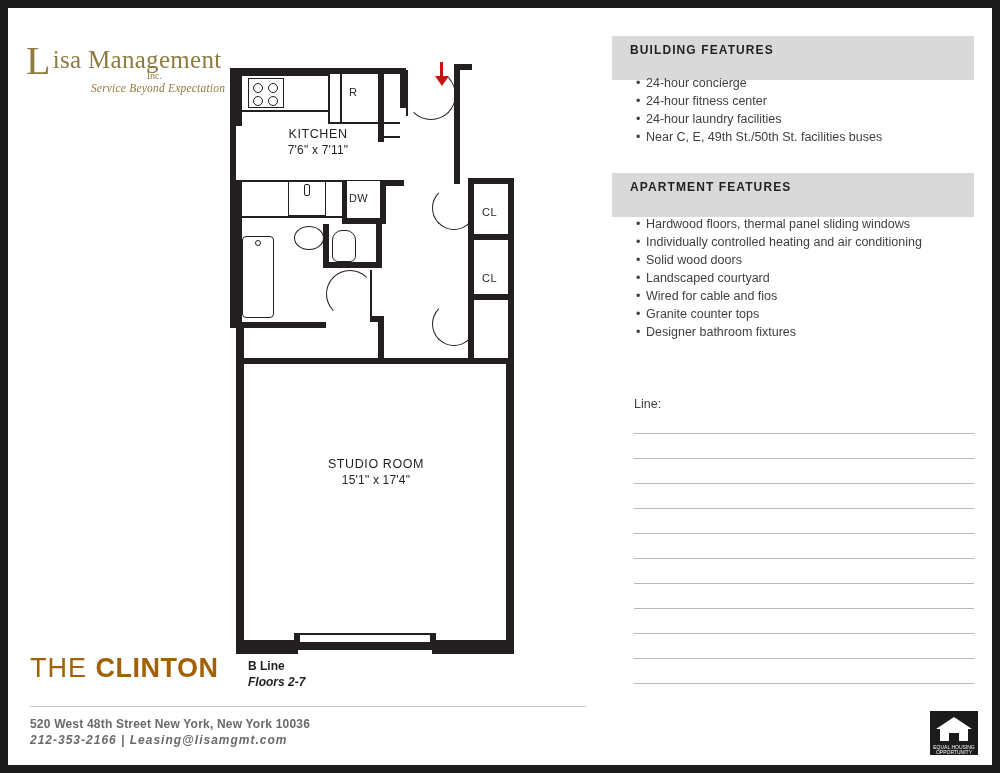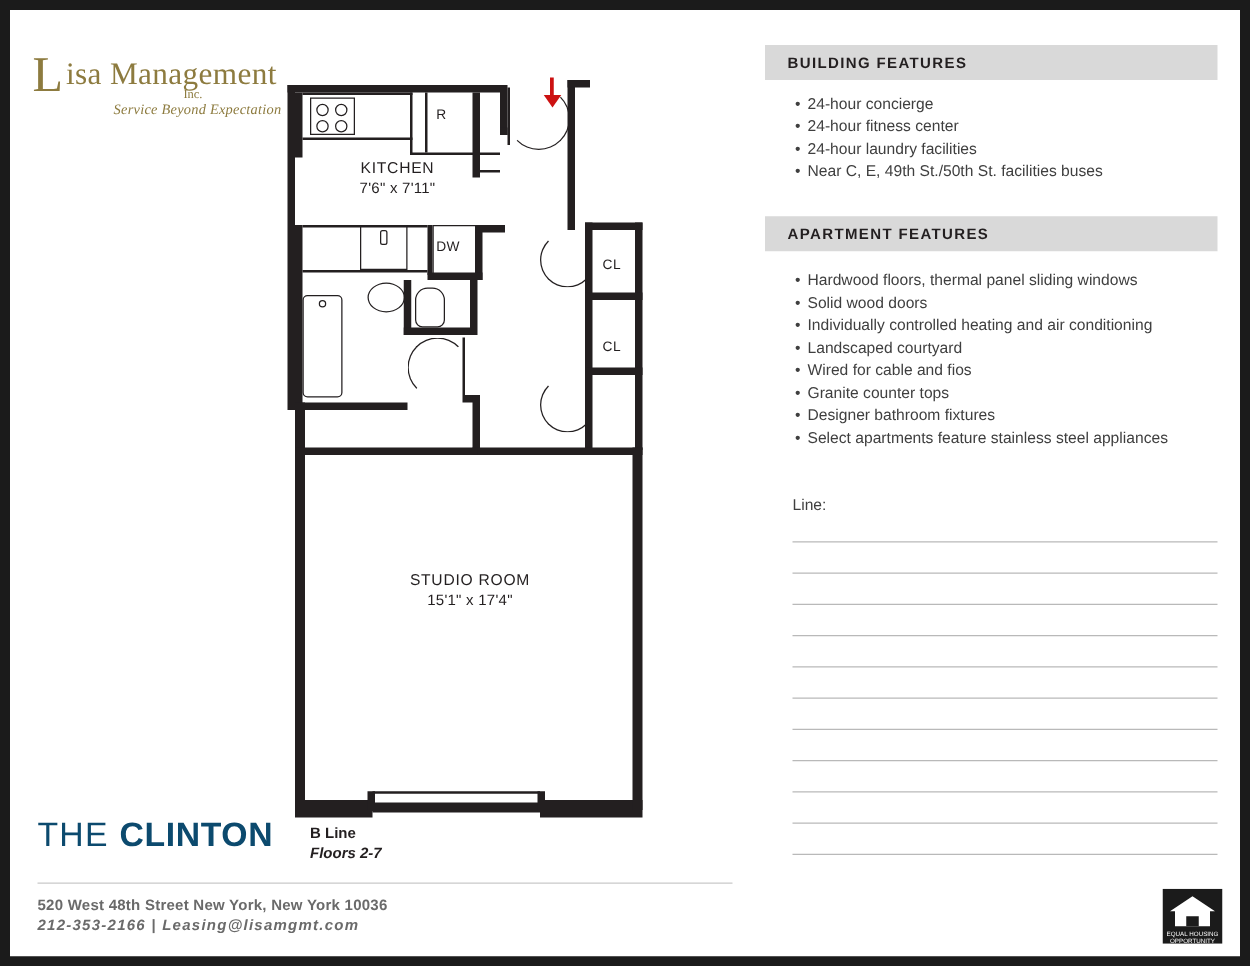--- a/index.html
+++ b/index.html
@@ -116,21 +116,21 @@
   }
 
   
   .panel-header {
     position: absolute;
     background: #d9d9d9;
     color: #231f20;
     font-size: 12px;
     font-weight: bold;
     letter-spacing: 1.1px;
-    padding: 7px 0 7px 18px;
+    padding: 7px 0 23px 18px;
     box-sizing: border-box;
   }
   .feature-list {
     position: absolute;
     left: 628px;
     list-style: none;
     margin: 0;
     padding: 0;
   }
   .feature-list li {
@@ -164,21 +164,21 @@
 
   
   .title-block {
     position: absolute;
     left: 22px;
     top: 645px;
   }
   .bld-name {
     font-family: "Liberation Sans", sans-serif;
     font-size: 27px;
-    color: #0c4a6e;
+    color: #a16207;
     letter-spacing: .5px;
     white-space: nowrap;
   }
   .bld-name .light { font-weight: normal; letter-spacing: 1px; }
   .bld-name .bold { font-weight: bold; }
   .line-info {
     position: absolute;
     left: 240px;
     top: 650px;
     font-size: 12px;
@@ -336,27 +336,26 @@
   <ul class="feature-list" style="top:66px;">
     <li>24-hour concierge</li>
     <li>24-hour fitness center</li>
     <li>24-hour laundry facilities</li>
     <li>Near C, E, 49th St./50th St. facilities buses</li>
   </ul>
 
   <div class="panel-header" style="left:604px; top:165px; width:362px;">APARTMENT FEATURES</div>
   <ul class="feature-list" style="top:207px;">
     <li>Hardwood floors, thermal panel sliding windows</li>
+    <li>Individually controlled heating and air conditioning</li>
     <li>Solid wood doors</li>
-    <li>Individually controlled heating and air conditioning</li>
     <li>Landscaped courtyard</li>
     <li>Wired for cable and fios</li>
     <li>Granite counter tops</li>
     <li>Designer bathroom fixtures</li>
-    <li>Select apartments feature stainless steel appliances</li>
   </ul>
 
   <div class="notes-label">Line:</div>
   <div class="note-line" style="top:425px;"></div>
   <div class="note-line" style="top:450px;"></div>
   <div class="note-line" style="top:475px;"></div>
   <div class="note-line" style="top:500px;"></div>
   <div class="note-line" style="top:525px;"></div>
   <div class="note-line" style="top:550px;"></div>
   <div class="note-line" style="top:575px;"></div>

